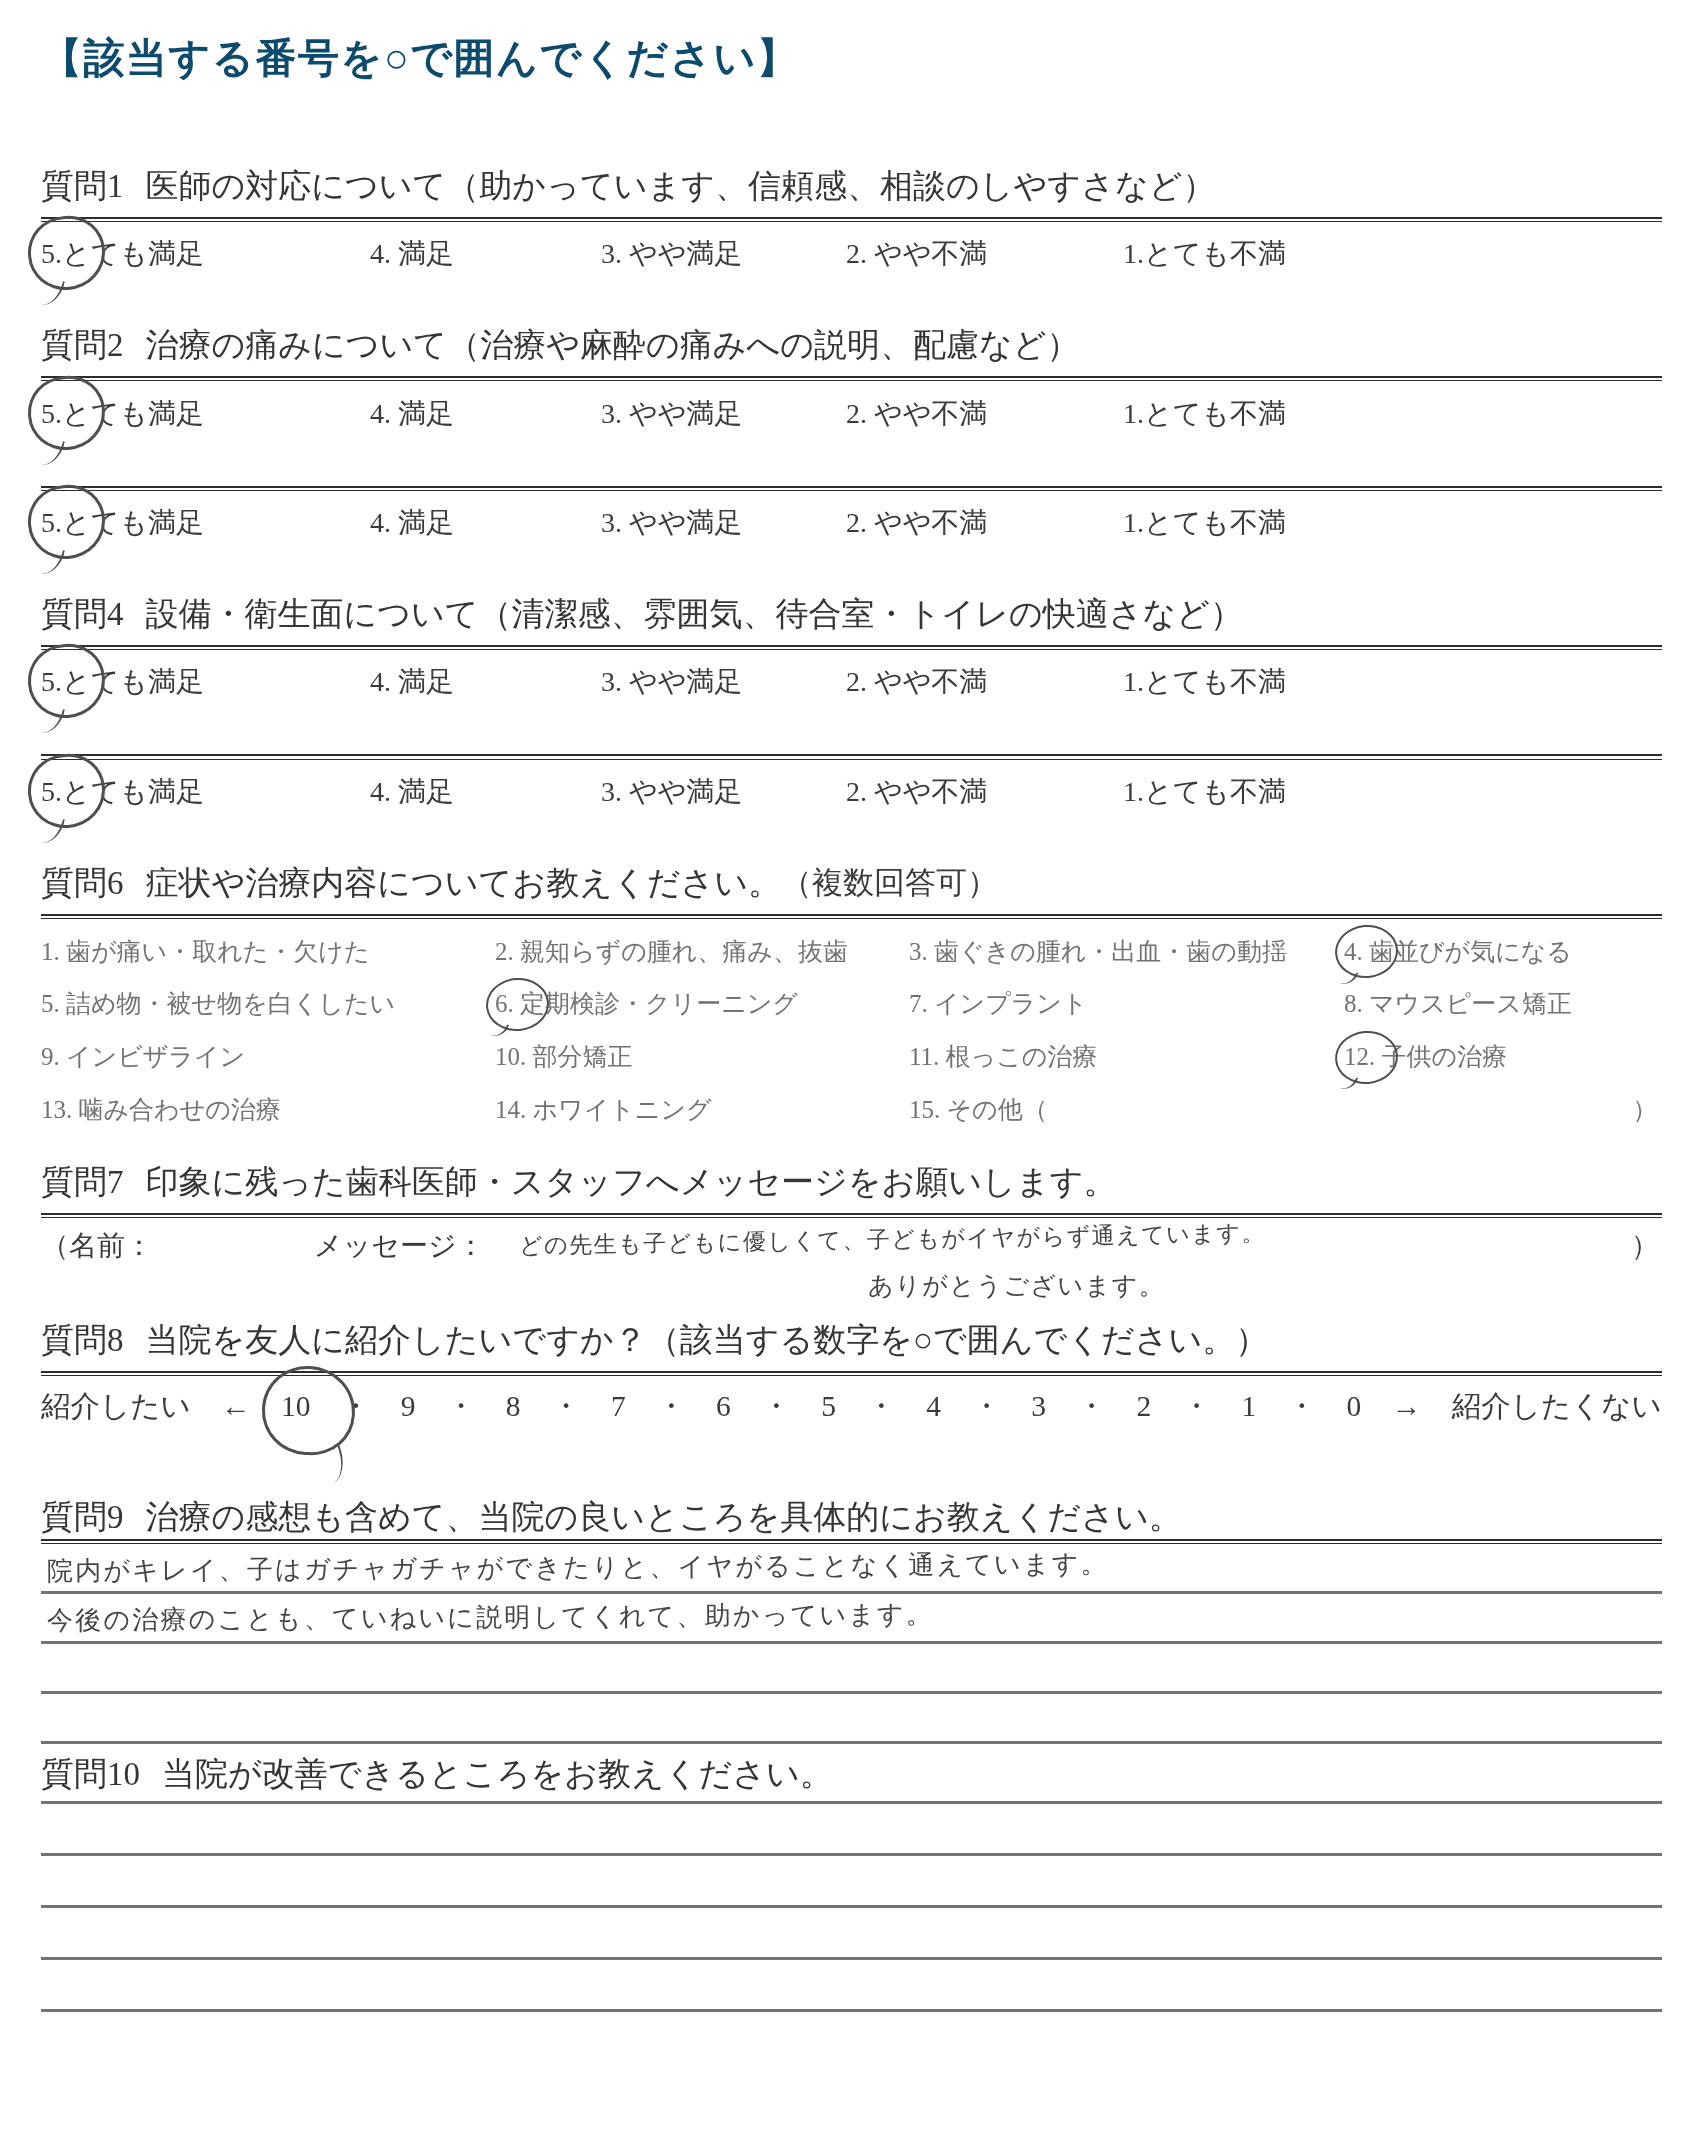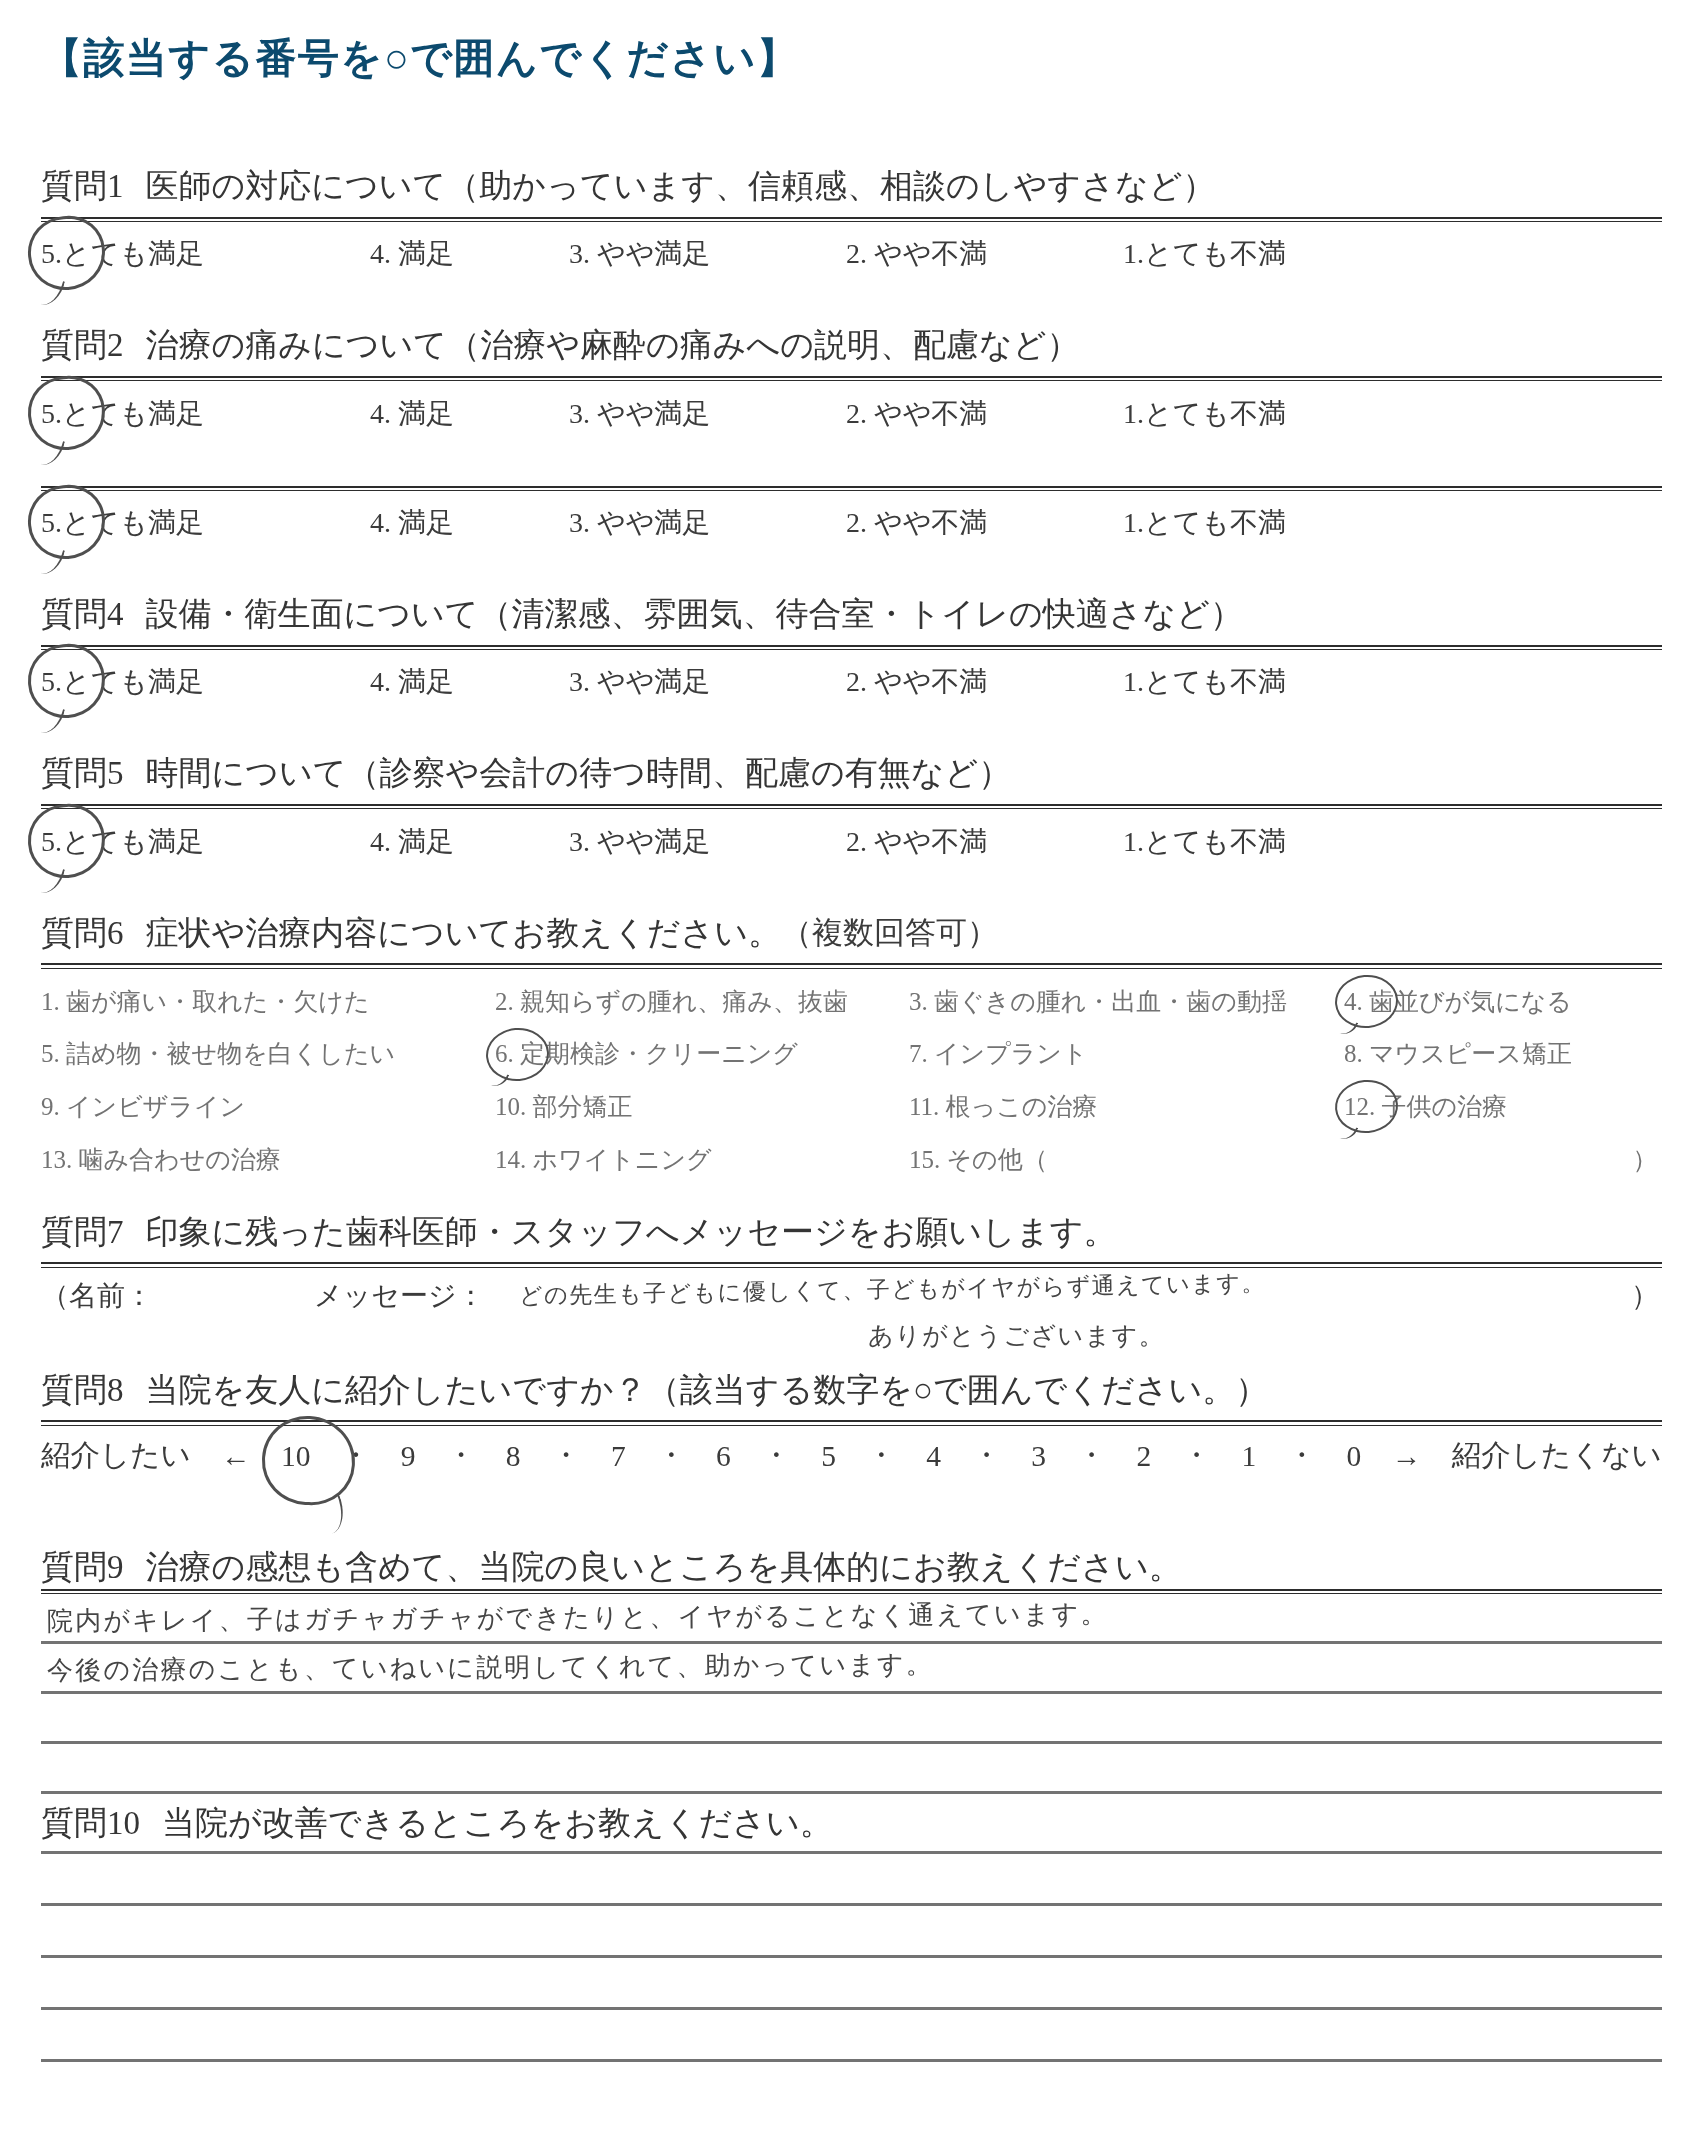--- a/index.html
+++ b/index.html
@@ -9,21 +9,21 @@
   .title{font-size:41px;font-weight:700;color:#0c4a6e;letter-spacing:1.5px;line-height:52px;height:52px;margin:0 0 83px 0;}
 
   .qblock{width:1621px;}
   .qheader{font-size:33px;line-height:38px;height:38px;color:#353535;white-space:nowrap;display:flex;}
   .qnum{margin-right:22px;}
   .hrule{margin-top:11.8px;height:2.2px;border-top:2.2px solid #2d2d2d;border-bottom:1.5px solid #2d2d2d;}
   .rate .hrule{margin-top:11.8px;}
 
   .optrow{position:relative;margin-top:13.3px;height:38px;font-size:28px;color:#3b3b3b;}
   .opt{position:absolute;top:0;display:inline-block;white-space:nowrap;}
-  .o0{left:0;} .o1{left:329px;} .o2{left:528px;} .o3{left:805px;} .o4{left:1082px;}
+  .o0{left:0;} .o1{left:329px;} .o2{left:560px;} .o3{left:805px;} .o4{left:1082px;}
   .rate{margin-bottom:53px;}
 
   
   .opt.circled::before{content:'';position:absolute;left:-13.3px;top:-19px;width:71px;height:68px;
     border:3px solid #4f4f4f;border-radius:50% 48% 52% 50%;transform:rotate(-4deg);}
   .opt.circled::after{content:'';position:absolute;left:3px;top:44px;width:16px;height:28px;
     border-right:2.2px solid #4f4f4f;border-radius:0 0 100% 0;transform:rotate(14deg);}
 
   .q6i.circled::before{content:'';position:absolute;left:-8.9px;top:-9.6px;width:59px;height:49px;
     border:2.6px solid #4f4f4f;border-radius:50%;transform:rotate(-5deg);}
@@ -131,24 +131,20 @@
     <div class="optrow">
       <span class="opt o0 circled">5.とても満足</span>
       <span class="opt o1">4. 満足</span>
       <span class="opt o2">3. やや満足</span>
       <span class="opt o3">2. やや不満</span>
       <span class="opt o4">1.とても不満</span>
     </div>
   </section>
 
   <section class="qblock rate">
-    <div class="qheader">
-      <span class="qnum">質問5</span>
-      <span>時間について（診察や会計の待つ時間、配慮の有無など）</span>
-    </div>
     <div class="hrule"></div>
     <div class="optrow">
       <span class="opt o0 circled">5.とても満足</span>
       <span class="opt o1">4. 満足</span>
       <span class="opt o2">3. やや満足</span>
       <span class="opt o3">2. やや不満</span>
       <span class="opt o4">1.とても不満</span>
     </div>
   </section>
 

